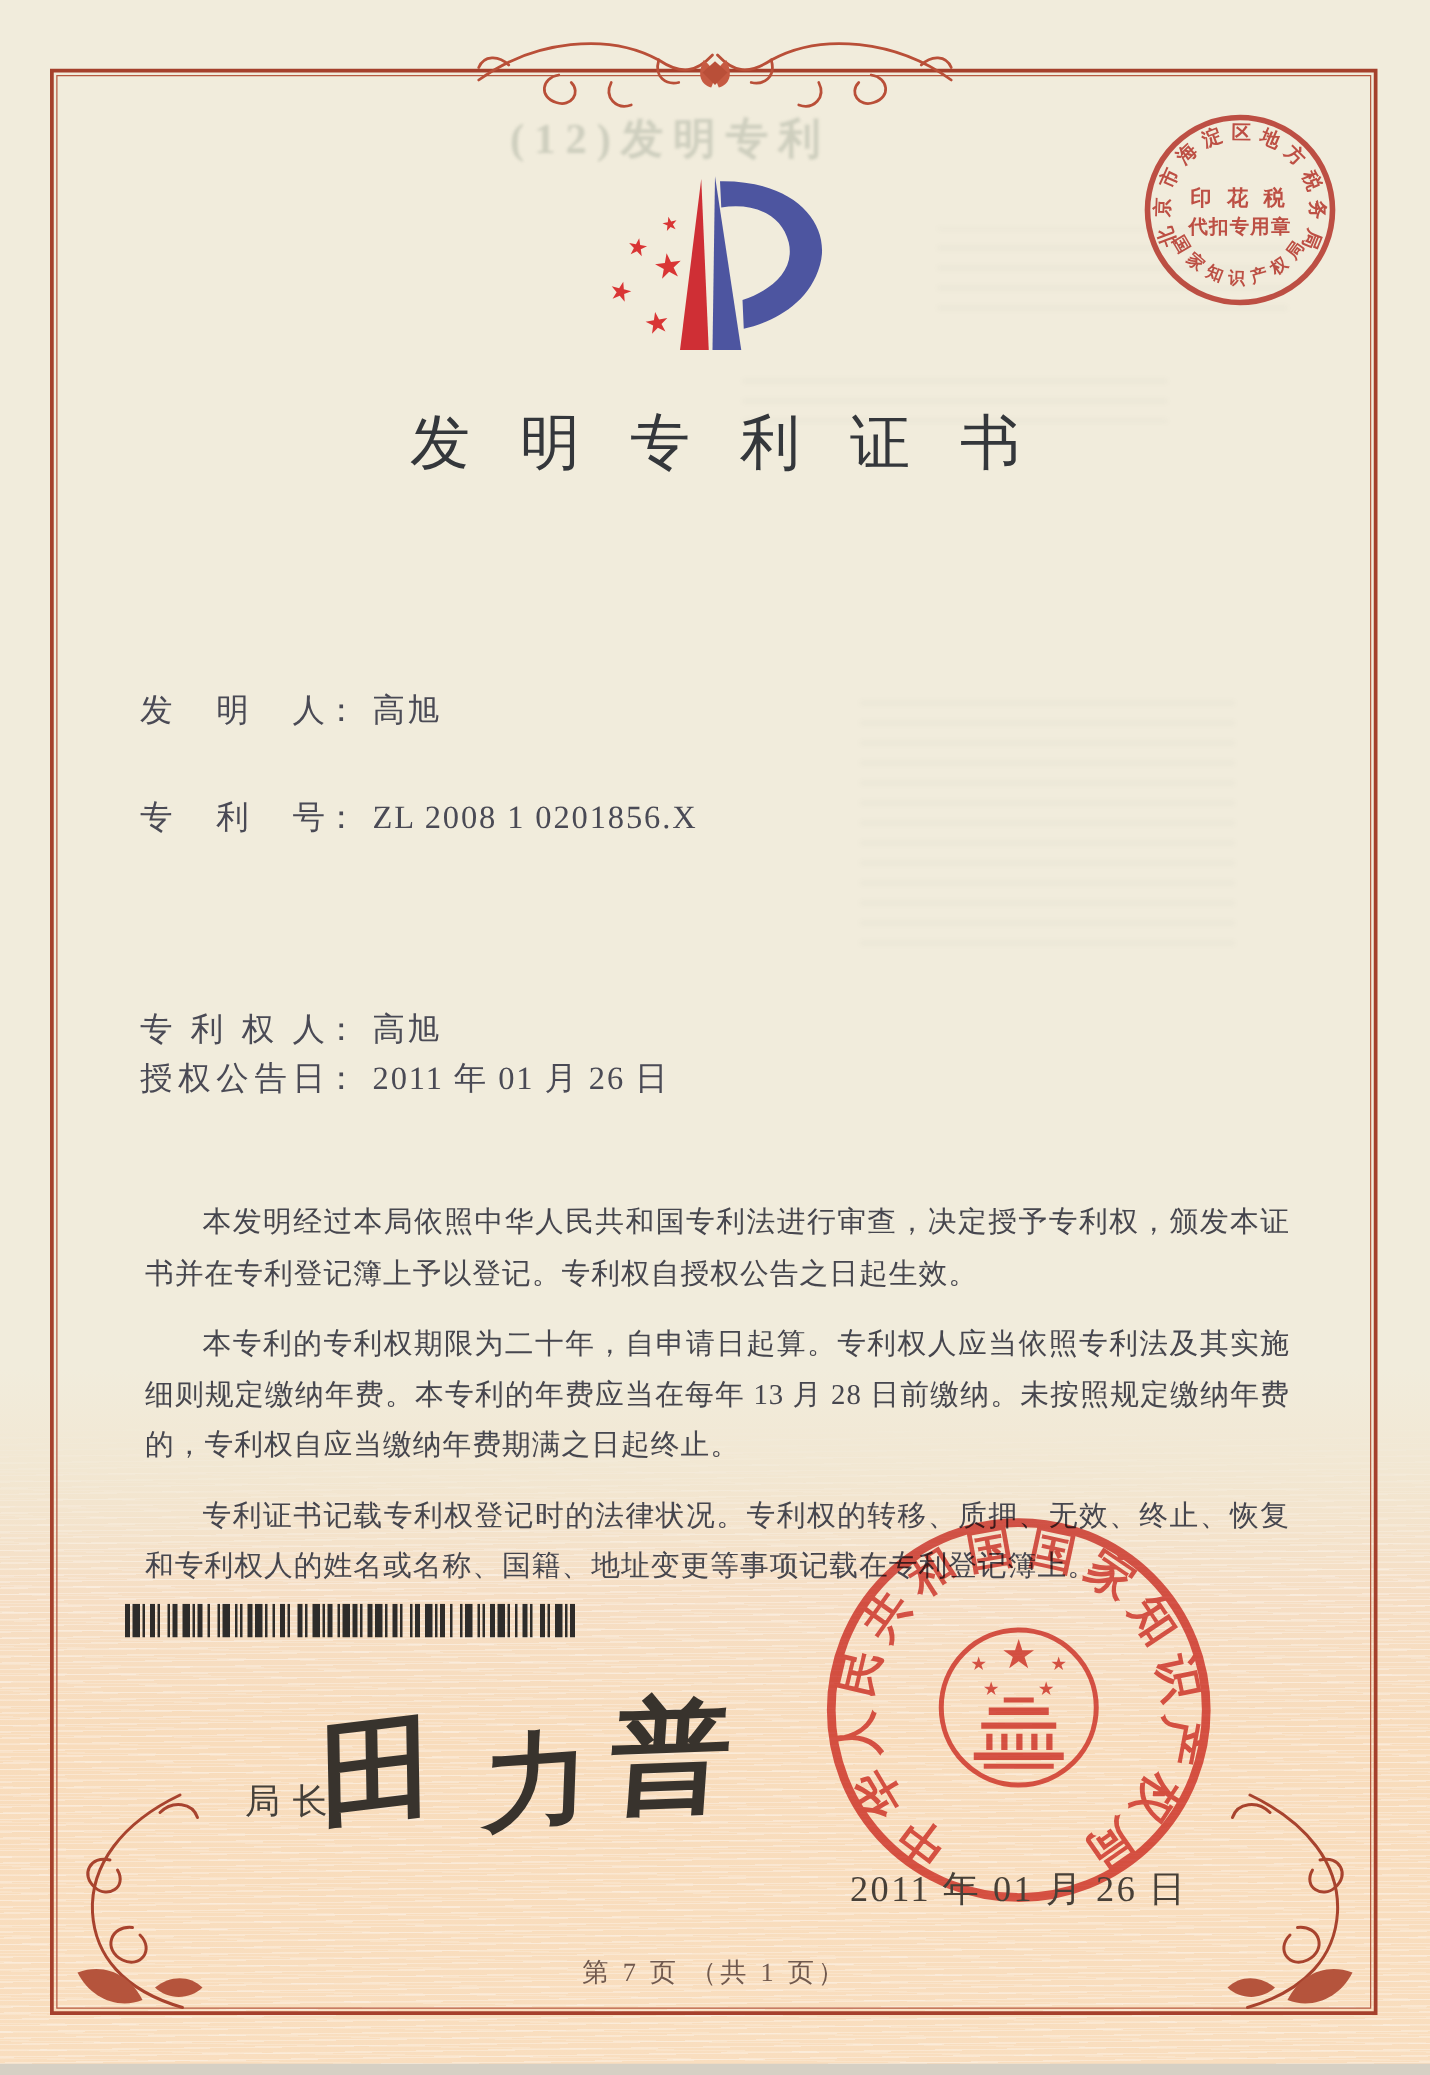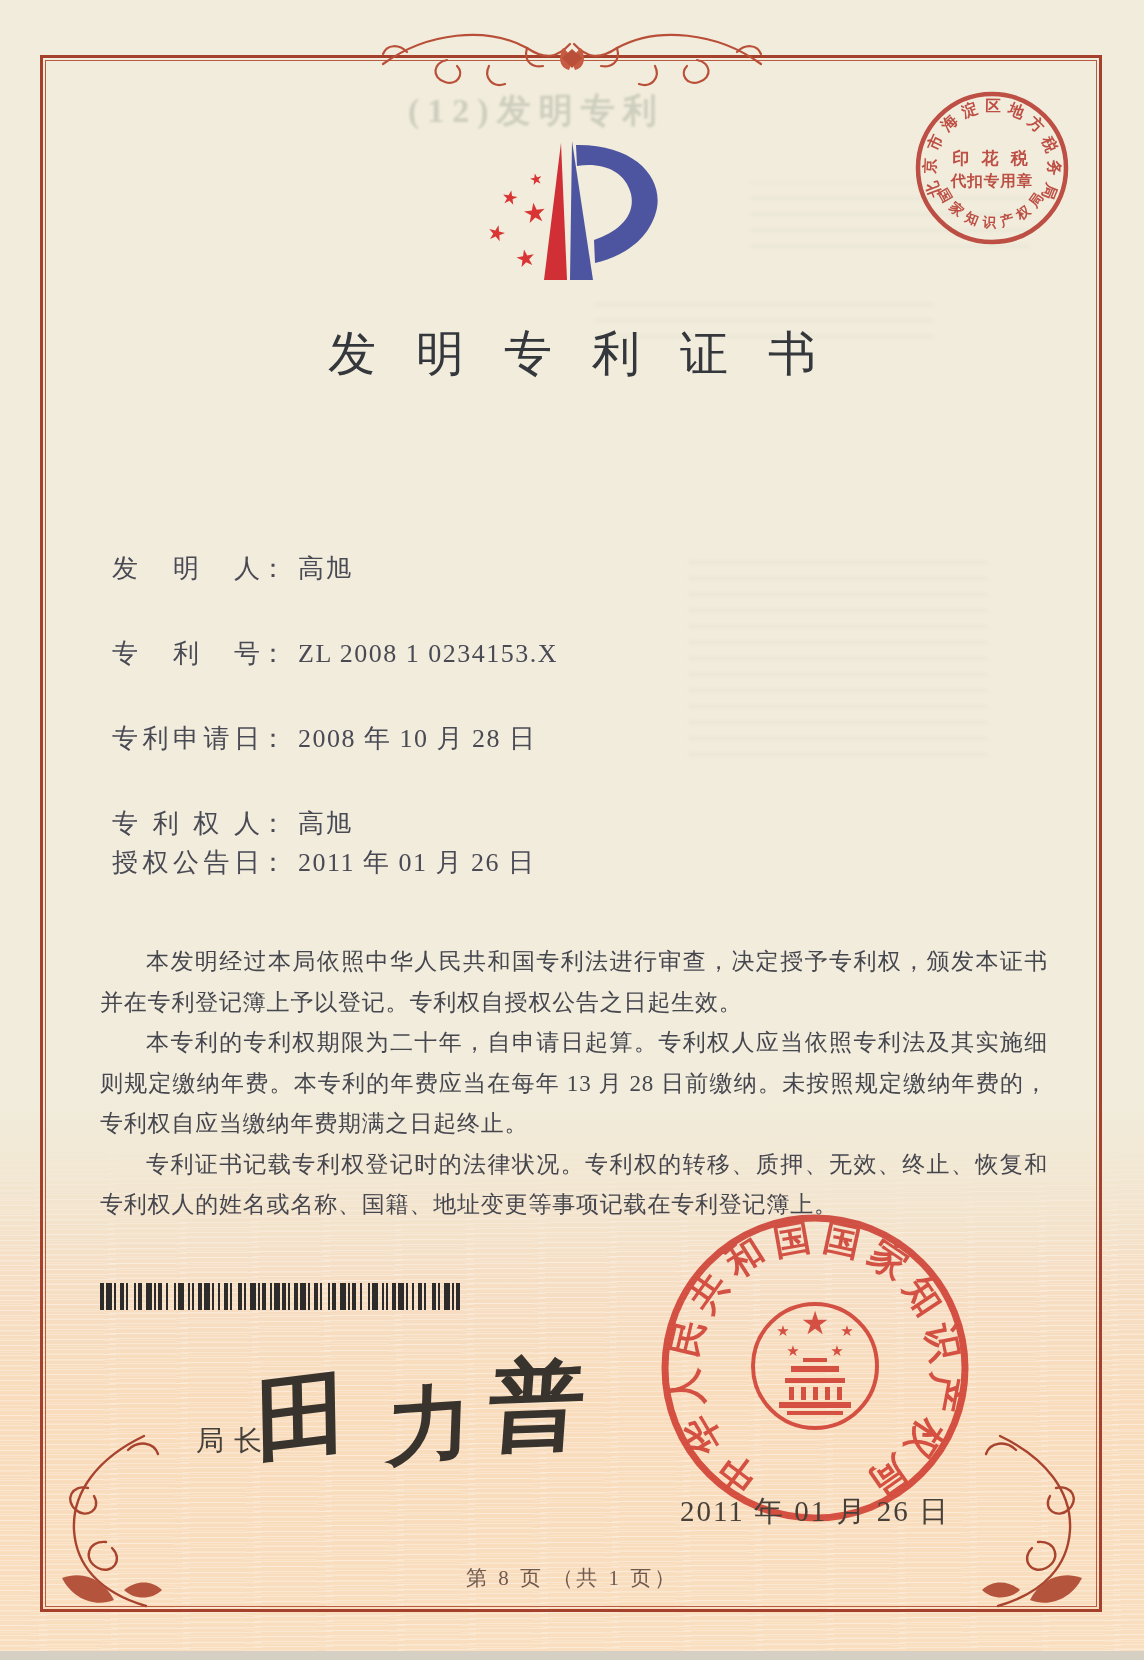--- a/index.html
+++ b/index.html
@@ -29,21 +29,21 @@
   .cert-number{position:absolute;left:84px;top:138px;font-size:25px;color:#5b5550;letter-spacing:5px;}
   .logo{position:absolute;left:425px;top:118px;}
   .star{fill:#d93535;}
   .title{position:absolute;left:0;top:322px;width:100%;text-align:center;
          font-size:48px;color:#34373b;letter-spacing:40px;text-indent:40px;font-weight:500;}
   .field-row{position:absolute;left:112px;font-size:26px;color:#4a4a55;white-space:nowrap;}
   .field-label{display:inline-block;width:148px;text-align:justify;text-align-last:justify;}
   .field-colon{margin-right:12px;}
   .field-value{letter-spacing:1.5px;}
   .paras{position:absolute;left:100px;top:942px;width:948px;}
-  .paras p{margin:0;text-indent:2em;font-size:23px;line-height:40.5px;letter-spacing:.8px;
+  .paras p{margin:16px;text-indent:2em;font-size:23px;line-height:40.5px;letter-spacing:.8px;
            color:#46464e;text-align:justify;}
   .barcode{position:absolute;left:100px;top:1283px;width:362px;height:27px;overflow:hidden;
            white-space:nowrap;font-size:0;}
   .barcode i{display:inline-block;height:27px;vertical-align:top;}
   .sig-title{position:absolute;left:196px;top:1422px;font-size:28px;color:#45403a;letter-spacing:10px;}
   .sig-name{position:absolute;left:256px;top:1352px;width:360px;color:#38332d;
             transform:skew(-6deg);white-space:nowrap;}
   .sig-name b{display:inline-block;font-weight:bold;}
   .sig-c1{font-size:92px;transform:rotate(-7deg);}
   .sig-c2{font-size:84px;margin-left:40px;transform:rotate(-4deg) translateY(6px);}
@@ -131,24 +131,21 @@
       <text x="84" y="102" text-anchor="middle" font-size="15.5" font-weight="bold" fill="#c4473f" letter-spacing="1">代扣专用章</text>
     </g>
   </svg>
 
   <div class="title">发明专利证书</div>
 
   <div class="field-row" style="top:551px;font-family:Liberation Mono, monospace;">
     <span class="field-label">发明人</span><span class="field-colon">：</span><span class="field-value">高旭</span>
   </div>
   <div class="field-row" style="top:636px;">
-    <span class="field-label">专利号</span><span class="field-colon">：</span><span class="field-value">ZL 2008 1 0234153.X</span>
-  </div>
-  <div class="field-row" style="top:721px;">
-    <span class="field-label">专利申请日</span><span class="field-colon">：</span><span class="field-value">2008 年 10 月 28 日</span>
+    <span class="field-label">专利号</span><span class="field-colon">：</span><span class="field-value">ZL 2008 1 0201856.X</span>
   </div>
   <div class="field-row" style="top:806px;">
     <span class="field-label">专利权人</span><span class="field-colon">：</span><span class="field-value">高旭</span>
   </div>
   <div class="field-row" style="top:845px;">
     <span class="field-label">授权公告日</span><span class="field-colon">：</span><span class="field-value">2011 年 01 月 26 日</span>
   </div>
 
   <div class="paras">
     <p>本发明经过本局依照中华人民共和国专利法进行审查，决定授予专利权，颁发本证书并在专利登记簿上予以登记。专利权自授权公告之日起生效。</p>
@@ -187,16 +184,16 @@
         <rect x="158" y="179" width="5" height="13"></rect>
         <rect x="170" y="179" width="5" height="13"></rect>
         <rect x="182" y="179" width="5" height="13"></rect>
         <rect x="124" y="194" width="72" height="6"></rect>
         <rect x="132" y="203" width="56" height="4"></rect>
       </g>
     </g>
   </svg>
   <div class="seal-date">2011 年 01 月 26 日</div>
 
-  <div class="footer">第 8 页 （共 1 页）</div>
+  <div class="footer">第 7 页 （共 1 页）</div>
 
   <div class="scan-edge"></div>
 </div>
 
 </body></html>

